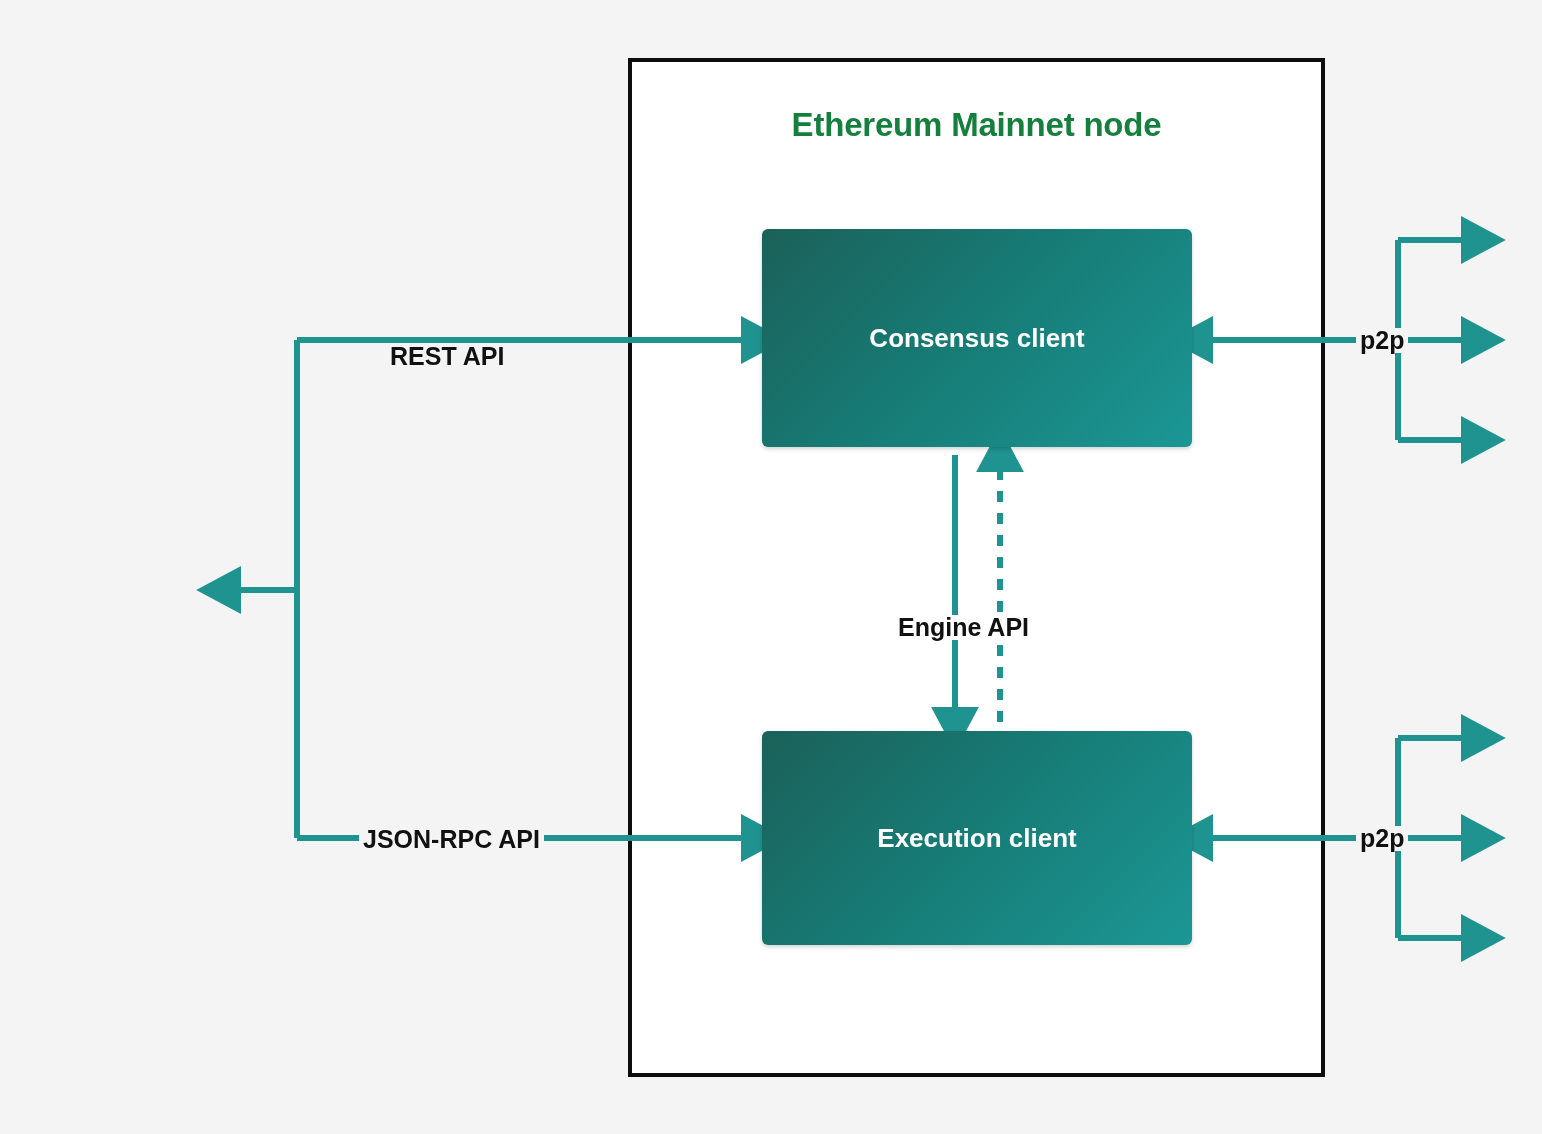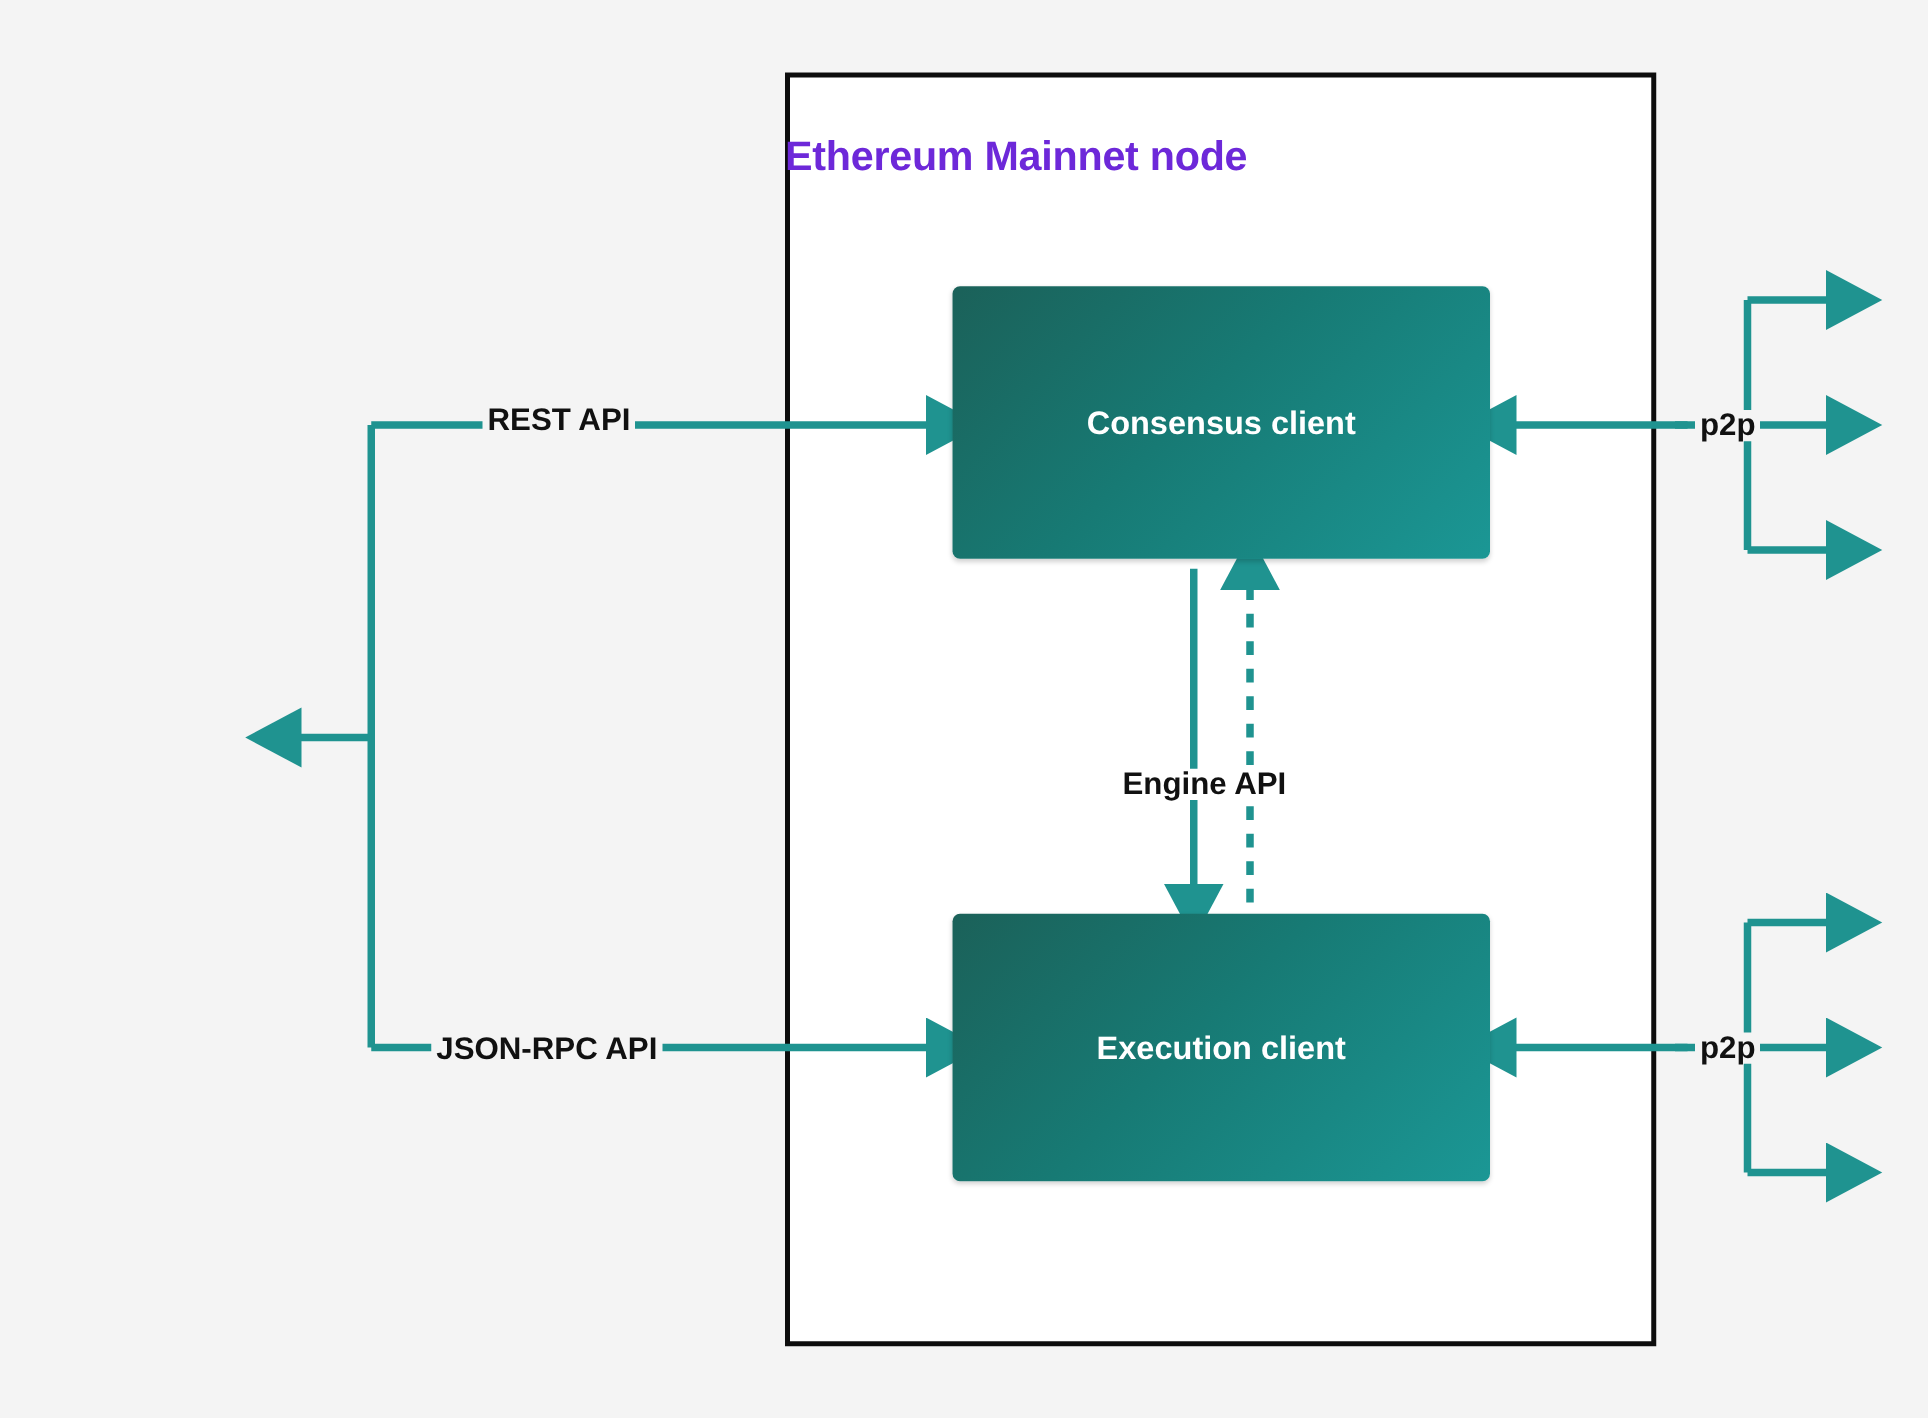--- a/index.html
+++ b/index.html
@@ -35,23 +35,24 @@
     height: 1019px;
     background: #ffffff;
     border: 4px solid #0d0d0d;
     box-sizing: border-box;
   }
   .node-title {
     position: absolute;
     left: 628px;
     top: 106px;
     width: 697px;
+    text-align: center;
     font-size: 33px;
     font-weight: bold;
-    color: #6d28d9;
+    color: #15803d;
     letter-spacing: -0.2px;
   }
   
   .client-box {
     position: absolute;
     border-radius: 6px;
     box-shadow: 0 2px 4px rgba(0,0,0,0.18);
     display: flex;
     align-items: center;
     justify-content: center;
@@ -96,22 +97,22 @@
     position: absolute;
     font-size: 25px;
     font-weight: bold;
     color: #111111;
     background: #f4f4f4;
     padding: 0 4px;
     white-space: nowrap;
     line-height: 1;
   }
   .edge-label.on-white { background: #ffffff; }
-  #label-rest-api  { left: 386px;  top: 324px; }
-  #label-jsonrpc   { left: 345px;  top: 827px; }
+  #label-rest-api  { left: 386px;  top: 344px; }
+  #label-jsonrpc   { left: 359px;  top: 827px; }
   #label-engine    { left: 894px;  top: 574px; background: #ffffff; margin-top: 41px; }
   #label-p2p-top   { left: 1356px; top: 328px; }
   #label-p2p-bot   { left: 1356px; top: 826px; }
 </style>
 </head>
 <body>
 
 <div id="diagram">
 
   <div class="node-frame"></div>

